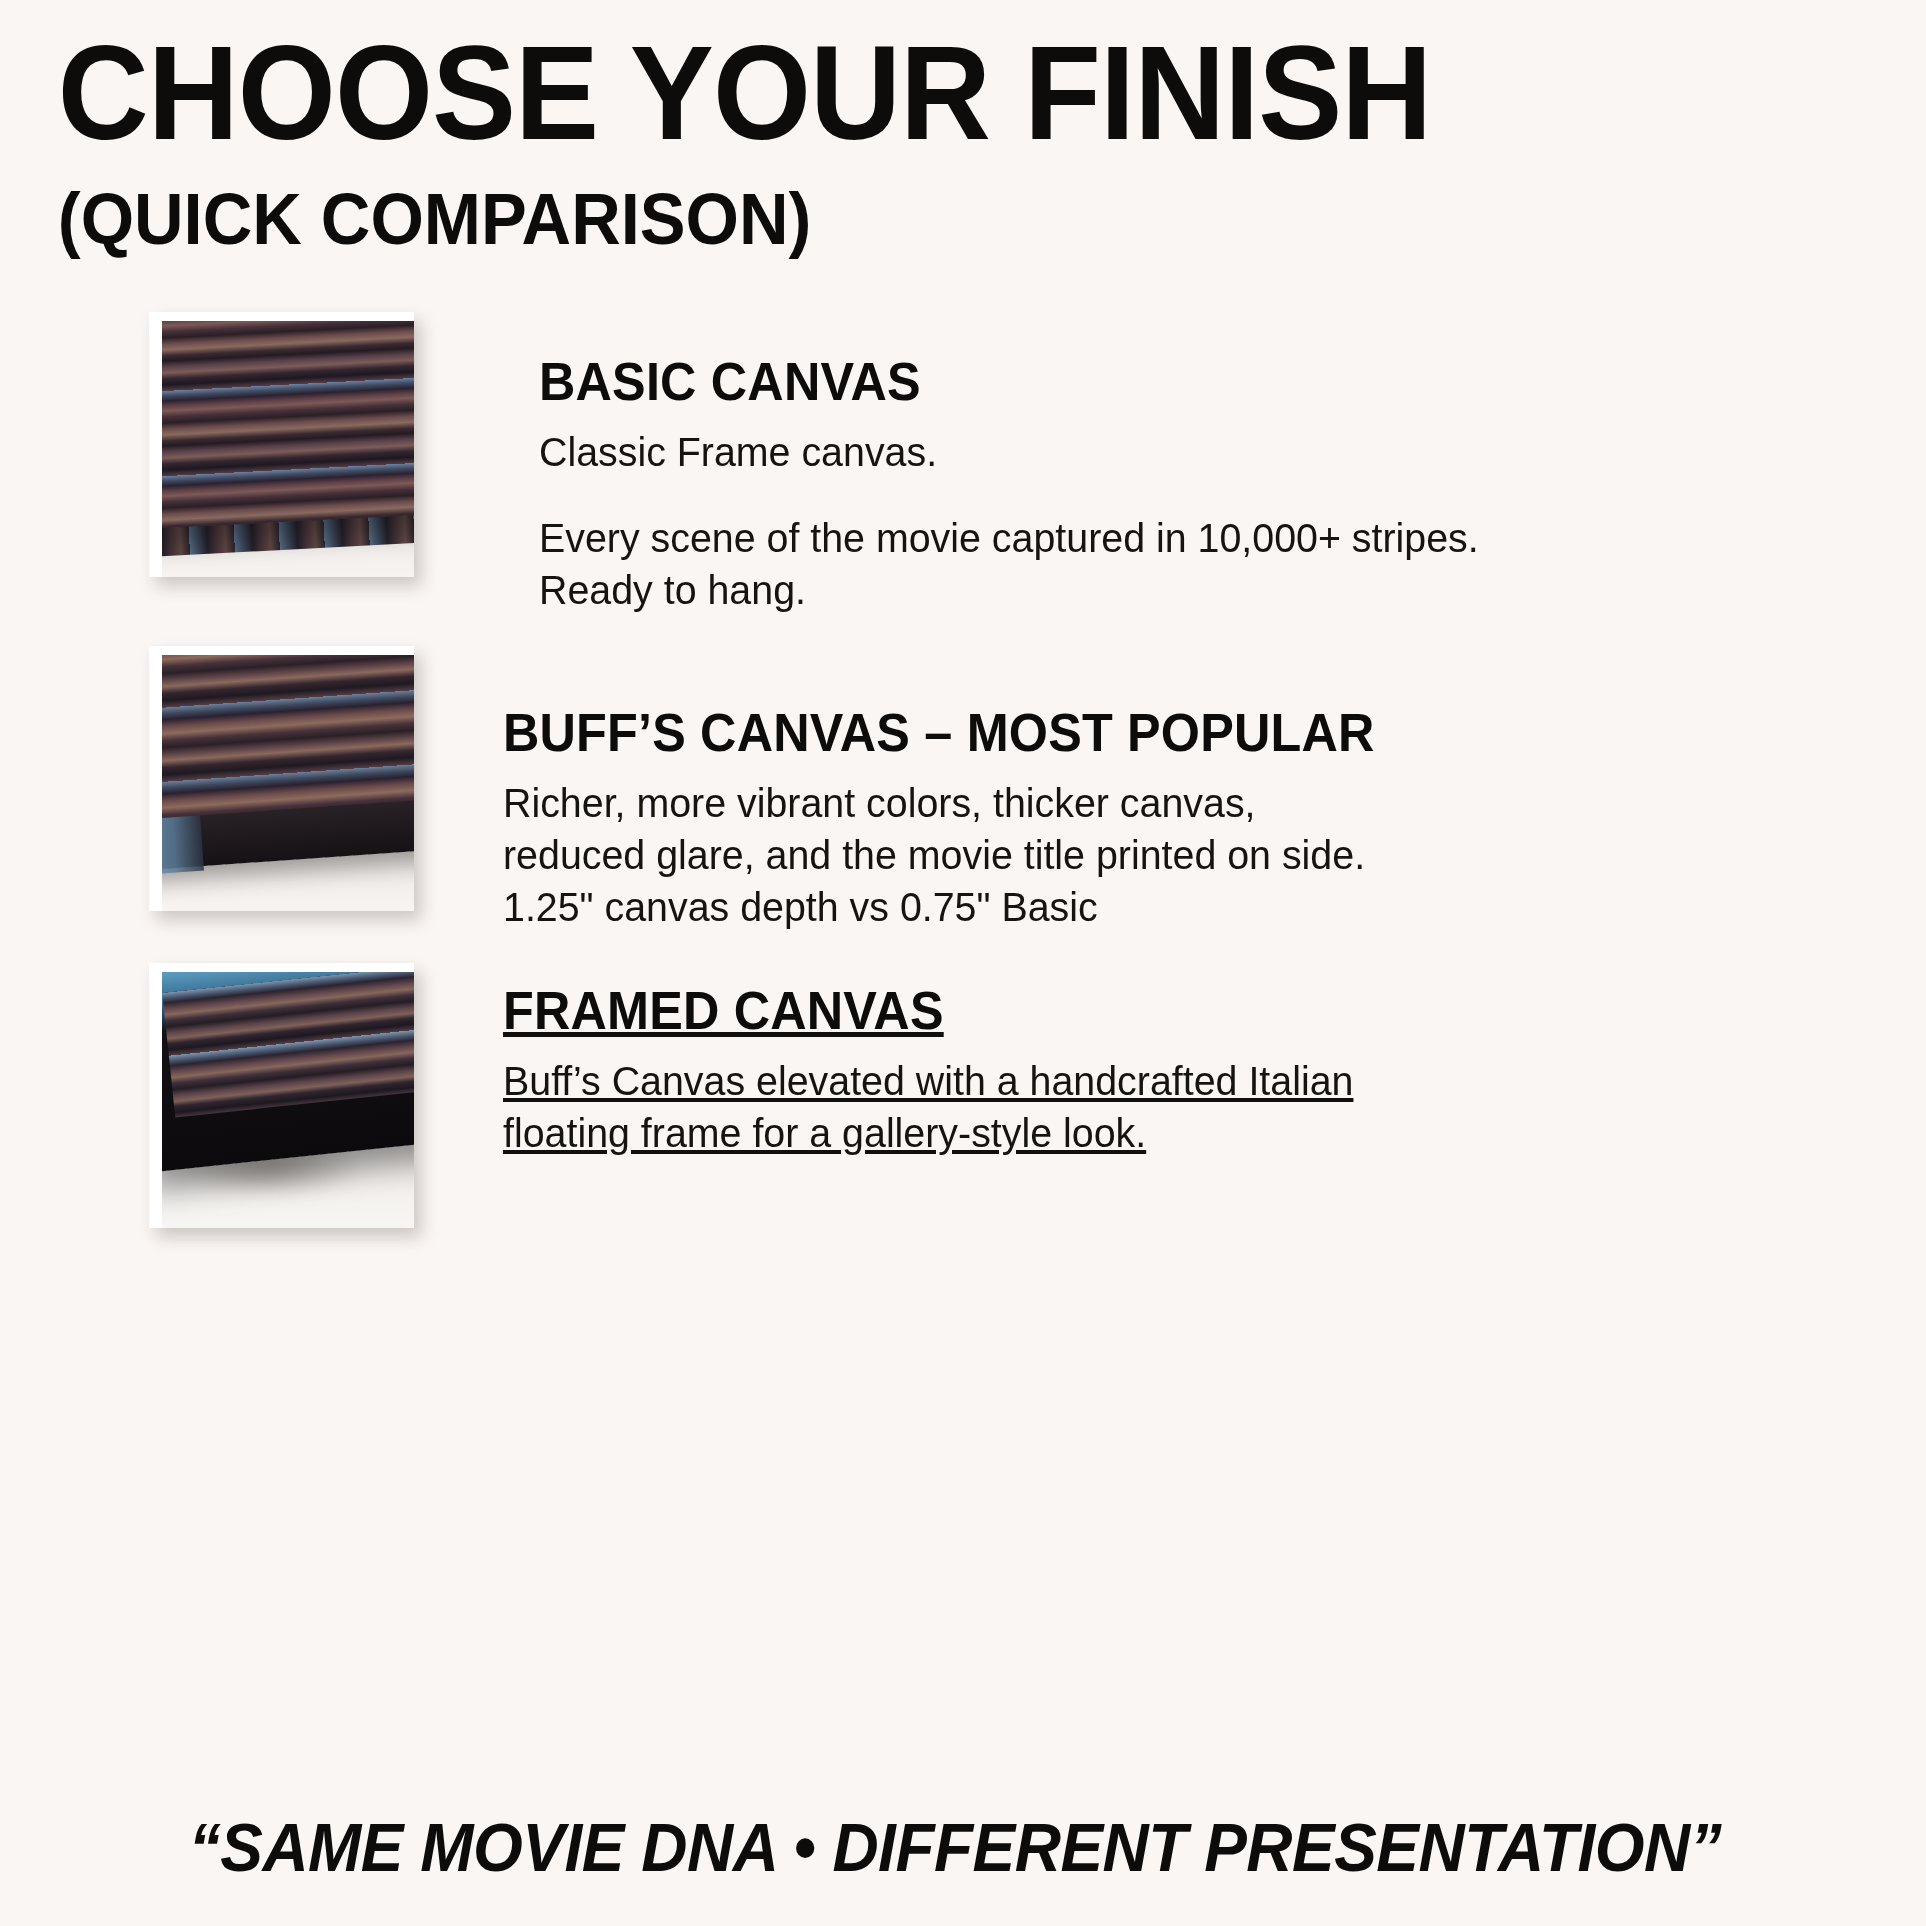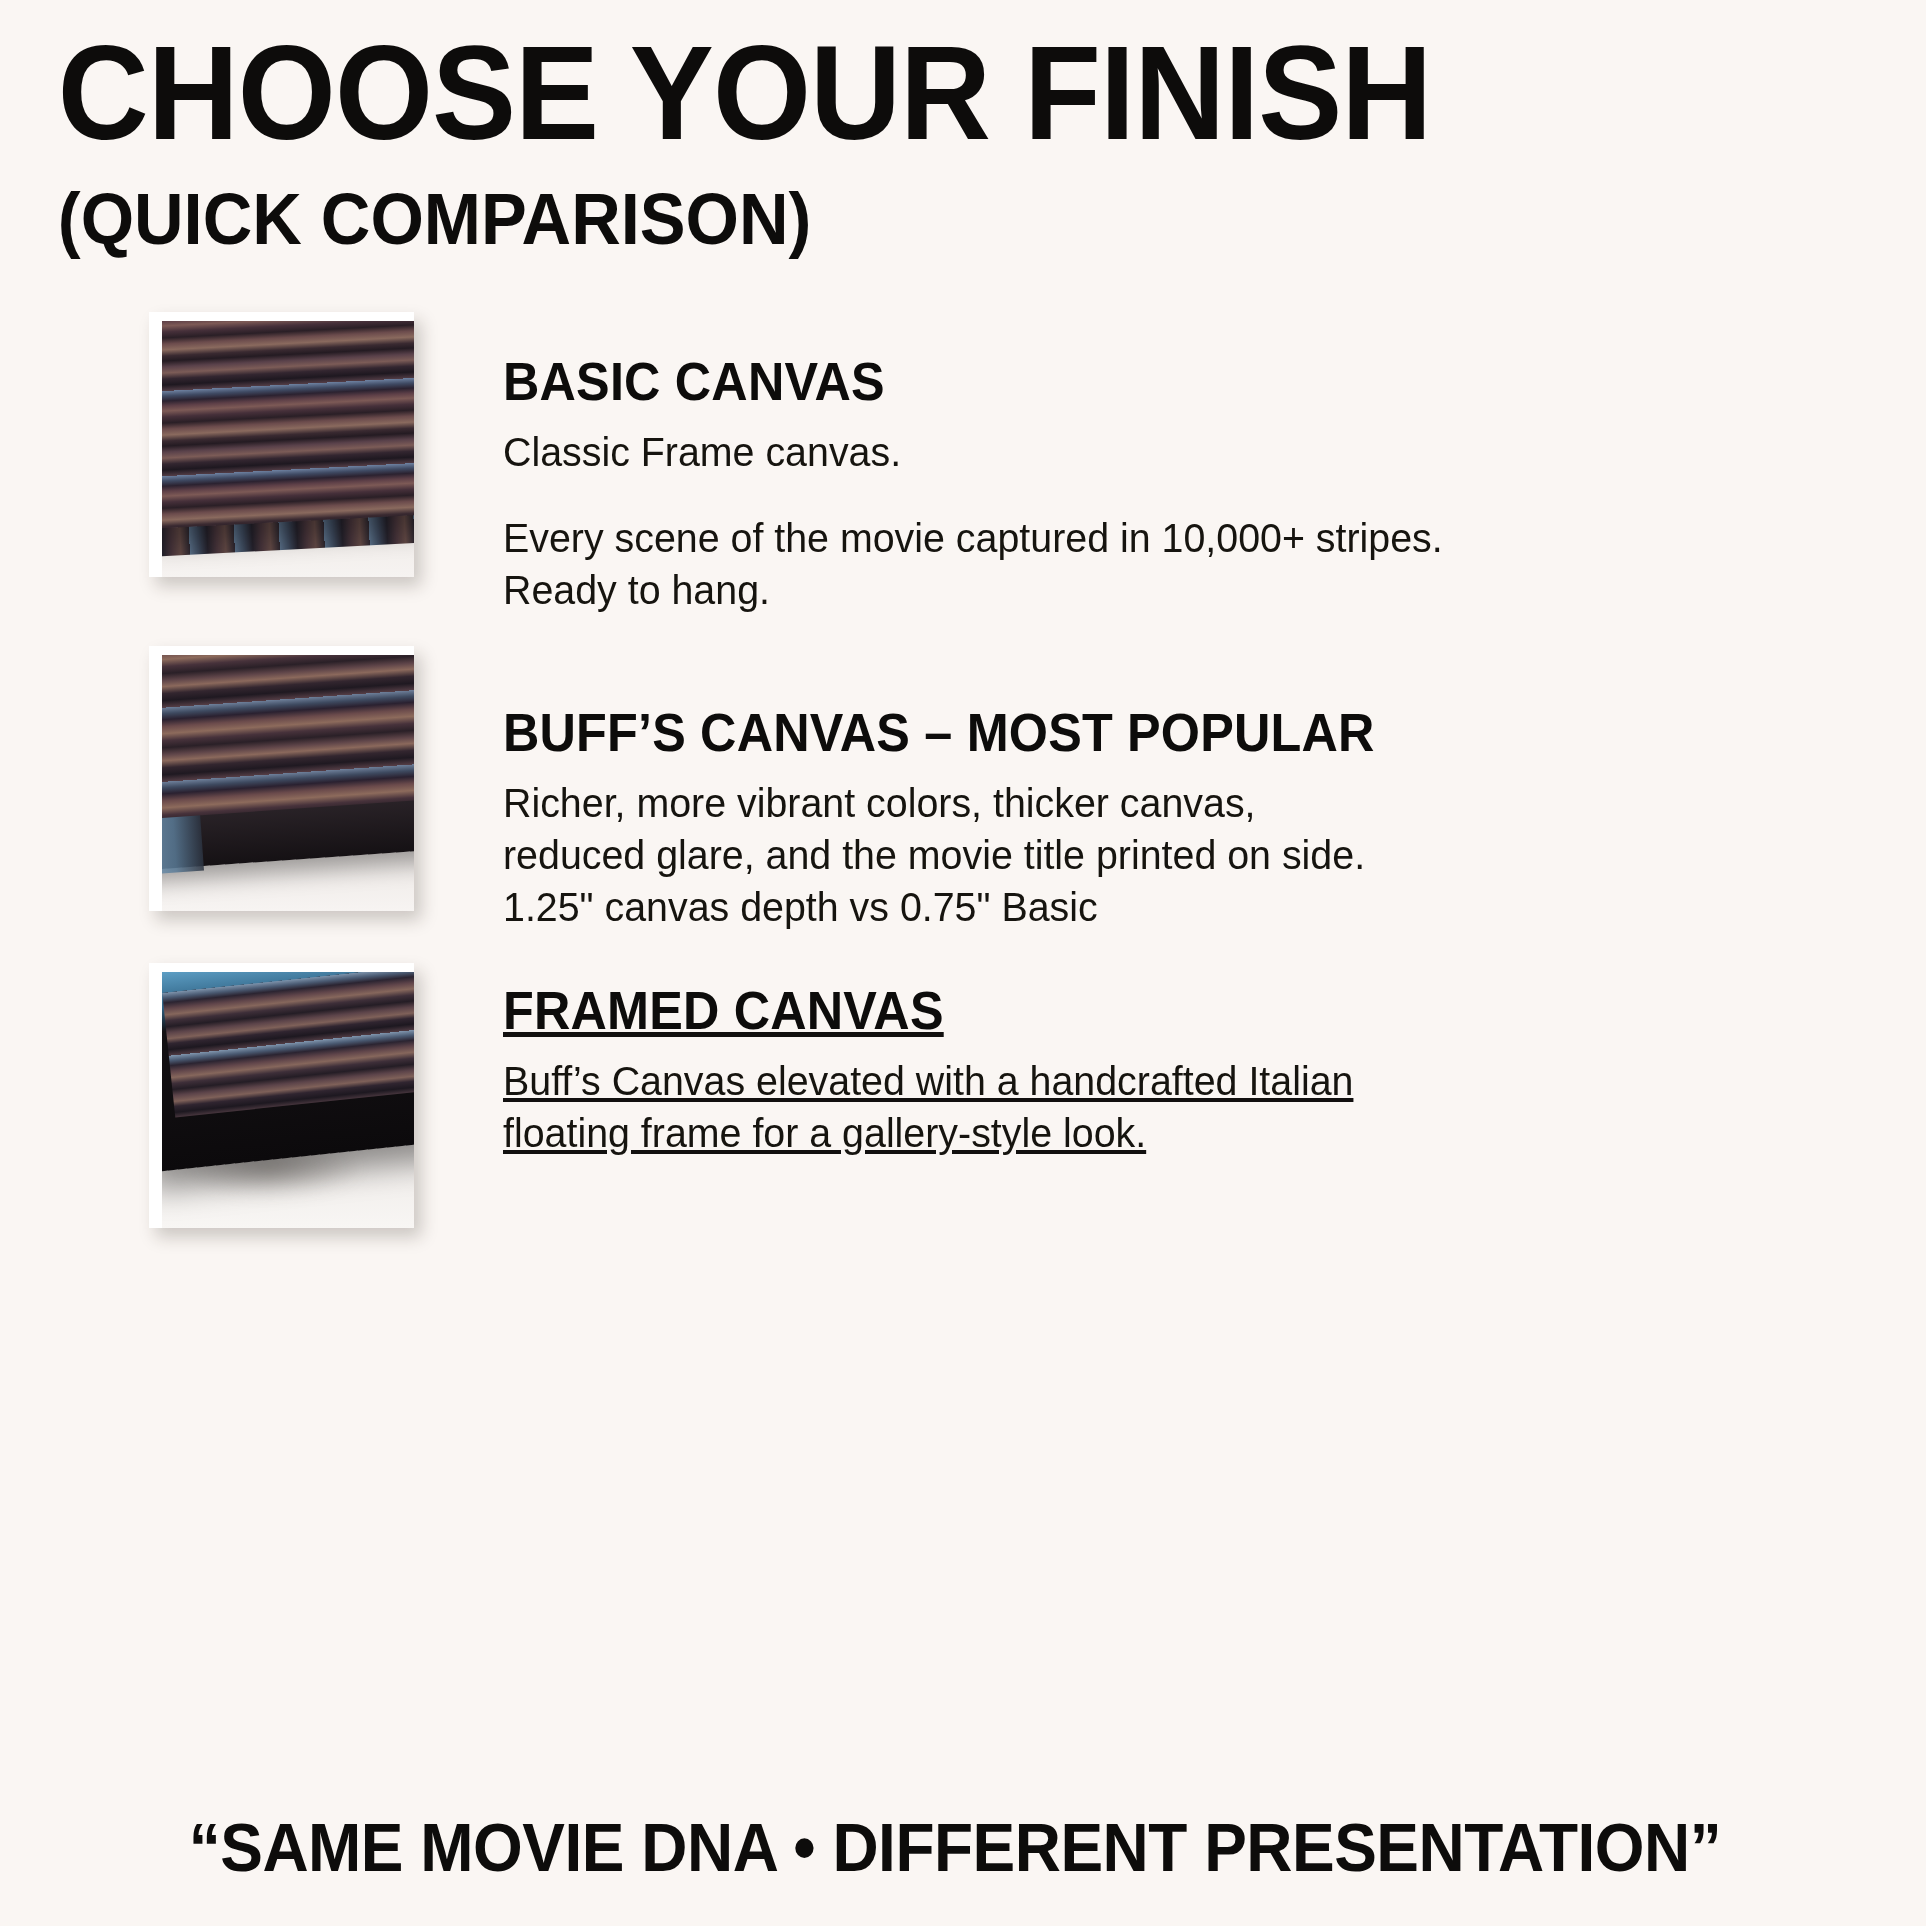--- a/index.html
+++ b/index.html
@@ -305,30 +305,31 @@
   }
   .bullets li::before {
     content: "\2022";
     position: absolute;
     left: 2px;
     top: -1px;
   }
 
   
   .row-1 .txt { padding-top: 20px; }
-  .row-2 .txt { padding-top: 42px; }
+  .row-2 .txt { padding-top: 42px; margin-left: 36px; }
   .row-3 .txt { padding-top: 59px; }
   .row-4 .txt { padding-top: 20px; text-decoration: underline; }
 
   
   .footer {
     position: absolute;
     left: 0; right: 17px;
     bottom: 44px;
     text-align: center;
+    font-style: italic;
   }
   .footer-text {
     font-family: "Liberation Sans", sans-serif;
     font-weight: 700;
     font-size: 68px;
     line-height: 1.05;
     letter-spacing: -0.5px;
     transform: scaleX(0.94);
     transform-origin: center center;
     margin: 0;

